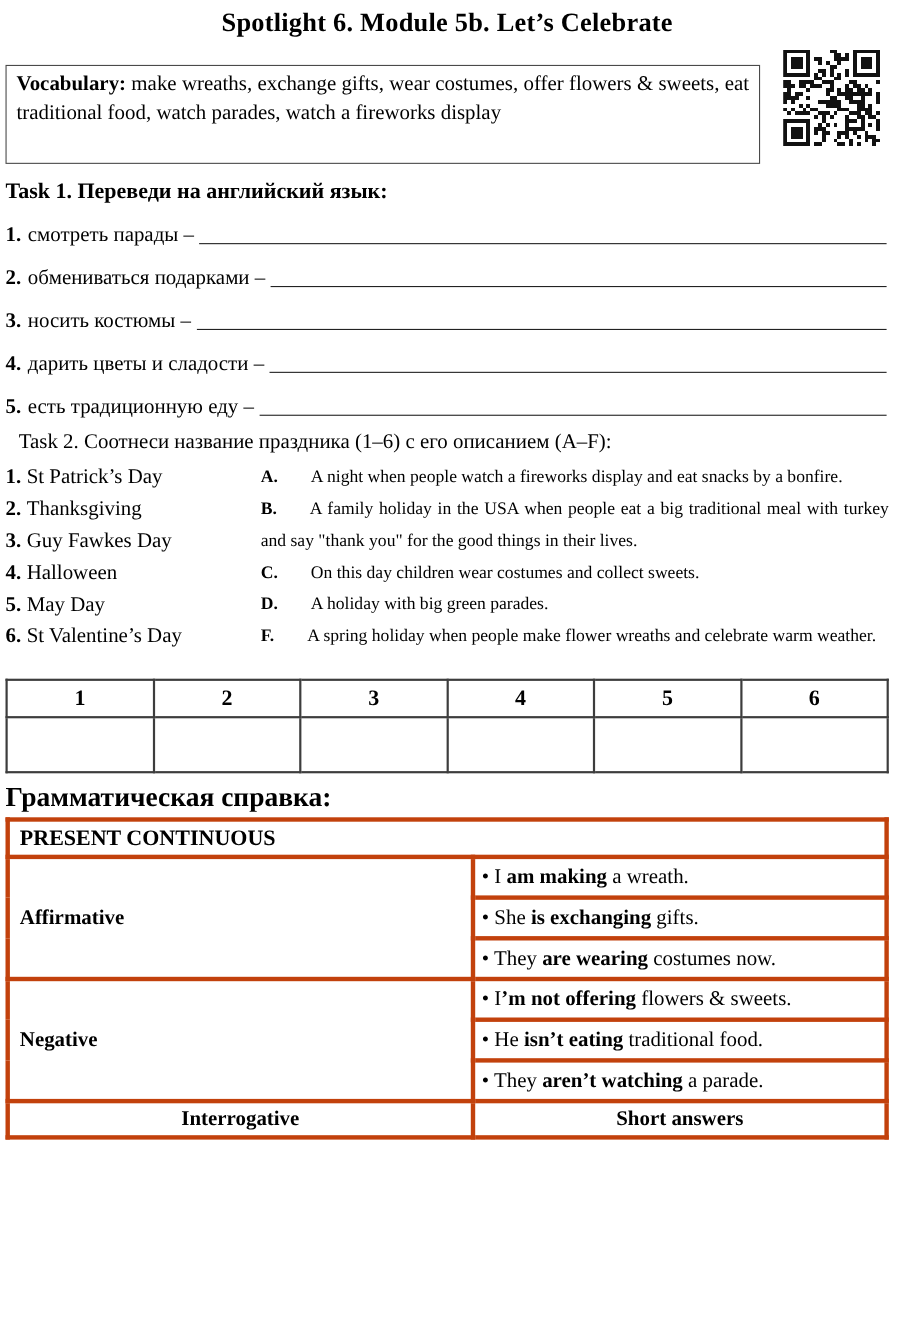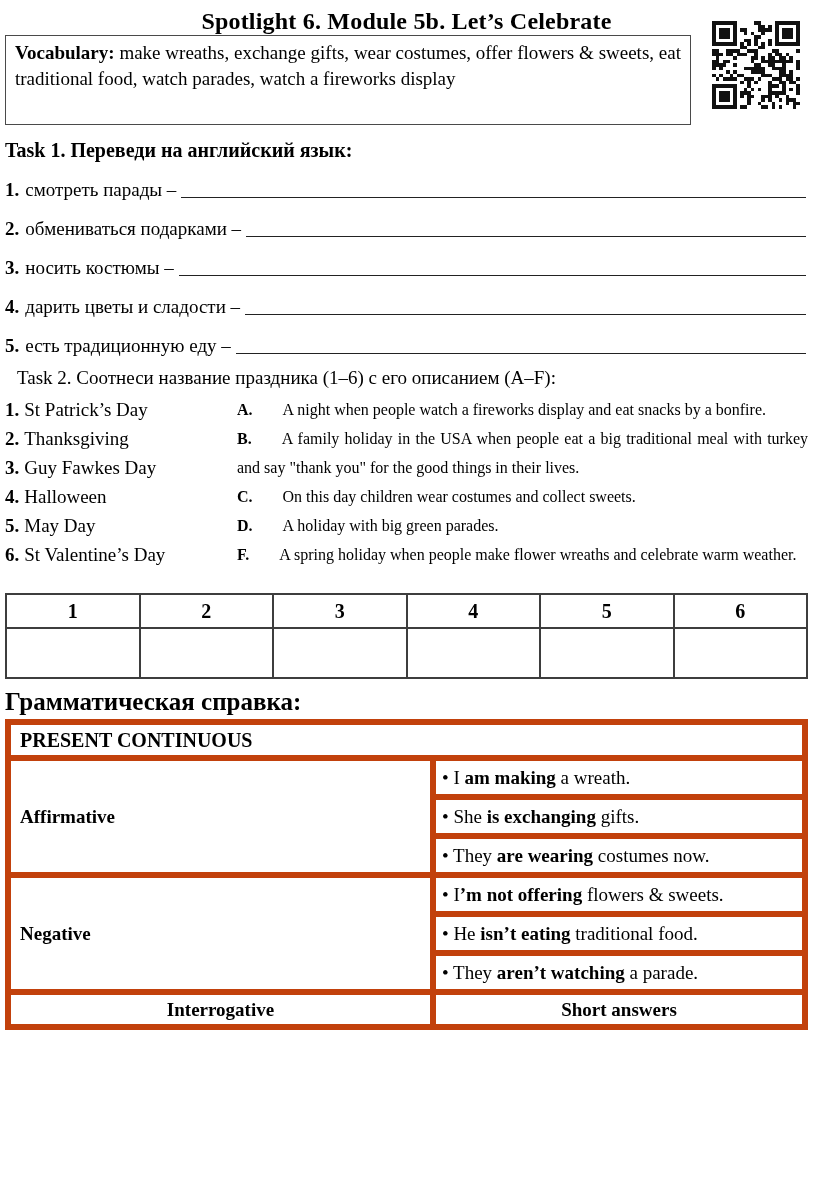--- a/index.html
+++ b/index.html
@@ -4,21 +4,21 @@
 <style>
   html,body{margin:0;padding:0;}
   body{
     width:816px;height:1202px;background:#ffffff;color:#000;
     font-family:"Liberation Serif", serif;overflow:hidden;
   }
   .page{box-sizing:border-box;width:816px;height:932px;padding:2px 8px 0 5px;position:relative;}
 
   .title{font-size:24px;font-weight:bold;text-align:center;margin:6px 0 0 0;letter-spacing:.2px;}
 
-  .vocab-row{position:relative;height:96px;}
+  .vocab-row{position:relative;margin-top:24px;height:96px;}
   .vocab-box{
     box-sizing:border-box;width:686px;height:90px;border:1.5px solid #4a4a4a;
     padding:4px 9px 5px 9px;font-size:19px;line-height:26px;text-align:justify;
   }
   .vocab-label{font-weight:bold;}
   .qr{position:absolute;top:-14px;right:8px;width:88px;height:88px;}
   .qr svg{width:88px;height:88px;fill:#111;shape-rendering:crispEdges;display:block;}
 
   .task-heading{font-size:20px;font-weight:bold;margin:8px 0 0 0;}
   .task2-heading{font-size:19px;font-weight:normal;margin:10px 0 6px 0;padding-left:12px;}
@@ -36,21 +36,21 @@
   .t2-right p{margin:0;}
   .t2-right .letter{font-weight:bold;padding-right:30px;}
 
   table.answers{width:100%;border-collapse:collapse;margin-top:24px;}
   table.answers th{border:2px solid #3d3d3d;font-size:20px;font-weight:bold;height:30px;text-align:center;}
   table.answers td{border:2px solid #3d3d3d;height:46px;}
 
   .grammar-heading{font-size:25px;font-weight:bold;margin:9px 0 3px 0;}
 
   table.grammar{width:100%;border-collapse:collapse;font-size:19px;}
-  table.grammar td{border:6px solid #c2410c;padding:0 6px;}
+  table.grammar td{border:4px solid #c2410c;padding:0 6px;}
   .gtitle{font-weight:bold;font-size:20px;height:30px;text-align:left;padding-left:9px !important;}
   .glabel{font-weight:bold;width:404px;text-align:left;padding-left:9px !important;}
   .gex{height:33px;}
   .gfoot{font-weight:bold;text-align:center;height:29px;}
 </style>
 </head>
 <body>
 
 <div class="page">
 

